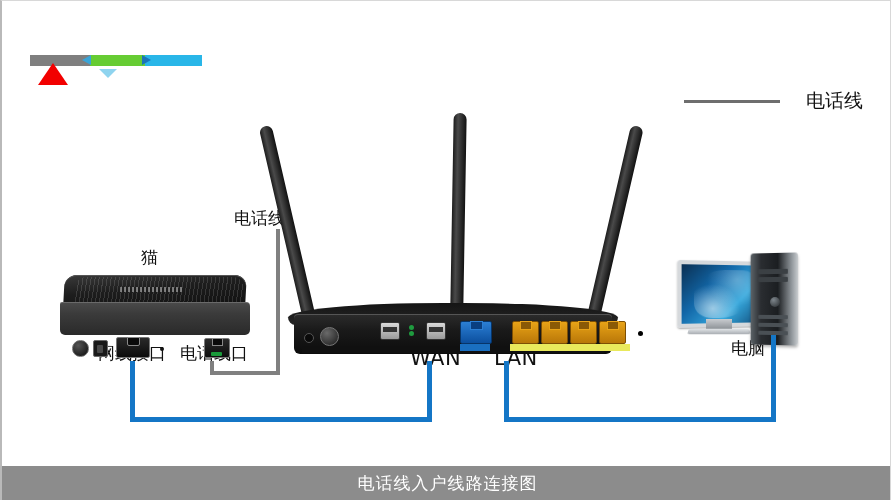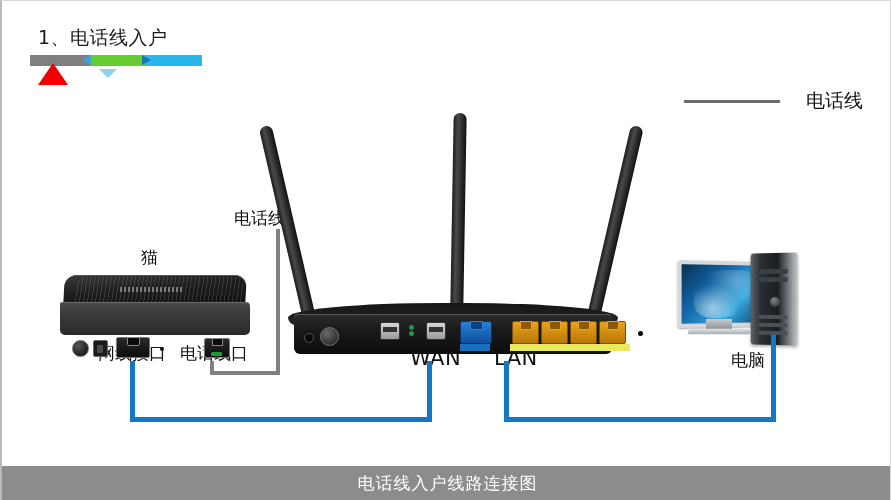--- a/index.html
+++ b/index.html
@@ -306,21 +306,20 @@
     color: #ffffff;
     font-size: 17px;
     letter-spacing: 1px;
   }
 </style>
 </head>
 <body>
 
 <div id="stage">
 
-  <div class="step-title">1、电话线入户</div>
 
   <div class="progress-wrap">
     <div class="seg seg-a"></div>
     <div class="seg seg-b"></div>
     <div class="seg seg-c"></div>
     <div class="arrow-mark arrow-left"></div>
     <div class="arrow-mark arrow-right"></div>
   </div>
   <div class="tri-red"></div>
   <div class="tri-blue"></div>
@@ -331,21 +330,21 @@
       <span class="legend-label">电话线</span>
     </div>
   </div>
 
   <div class="lbl" style="left:232px; top:206px;">电话线</div>
   <div class="lbl" style="left:139px; top:245px;">猫</div>
   <div class="lbl" style="left:96px; top:341px;">网线接口</div>
   <div class="lbl" style="left:178px; top:341px;">电话线口</div>
   <div class="lbl-lat" style="left:408px; top:345px;">WAN</div>
   <div class="lbl-lat" style="left:492px; top:345px;">LAN</div>
-  <div class="lbl" style="left:729px; top:348px;text-align:right;">电脑</div>
+  <div class="lbl" style="left:729px; top:336px;text-align:right;">电脑</div>
 
   <div class="modem">
     <div class="modem-top">
       <div class="modem-vents"></div>
       <div class="modem-brand"></div>
     </div>
     <div class="modem-face">
       <div class="port port-power"></div>
       <div class="port port-small">
           <i></i>

